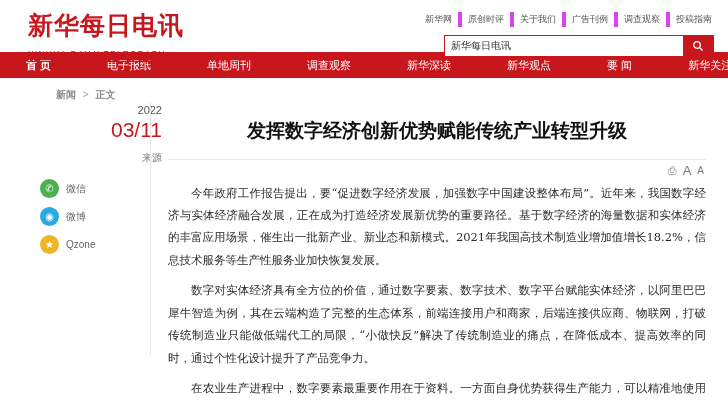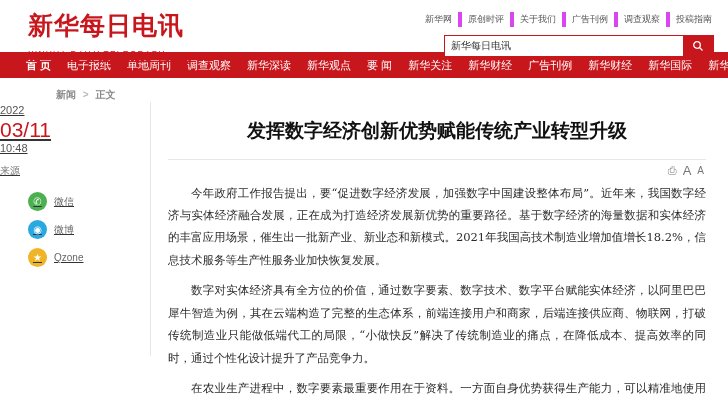--- a/index.html
+++ b/index.html
@@ -100,20 +100,21 @@
   }
 
   
   .nav-bar {
     height: 26px;
     background: #c8161d;
     display: flex;
     align-items: center;
     padding: 0 10px;
     overflow: hidden;
+    gap: 40px;
   }
   .nav-bar .nav-item {
     color: #fff;
     font-size: 11px;
     padding: 0 8px;
     white-space: nowrap;
     cursor: pointer;
   }
   .nav-bar .nav-item.first { font-weight: bold; padding-left: 16px; }
 
@@ -131,25 +132,24 @@
     height: 18px;
     line-height: 18px;
     font-weight: bold;
   }
   .breadcrumb .sep { margin: 0 4px; color: #bbb; }
   .breadcrumb a { color: #888; text-decoration: none; cursor: pointer; }
 
   
   .left-col {
     position: absolute;
-    left: 0;
+    left: 12px;
     top: 26px;
     width: 150px;
-    text-align: left;
-    text-decoration: underline;
+    text-align: right;
   }
   .date-year {
     font-size: 11px;
     color: #555;
     margin-bottom: 2px;
   }
   .date-md {
     font-size: 21px;
     color: #c8161d;
     line-height: 1.1;
@@ -303,21 +303,20 @@
 
   <div class="breadcrumb">
     <a>新闻</a>
     <span class="sep">&gt;</span>
     <span>正文</span>
   </div>
 
   <div class="left-col">
     <div class="date-year">2022</div>
     <div class="date-md">03/11</div>
-    <div class="date-time">10:48</div>
     <div class="src-label">来源</div>
 
     <div class="share-list">
       <div class="share-item">
         <span class="share-circle c-green">✆</span>
         <span class="share-label">微信</span>
       </div>
       <div class="share-item">
         <span class="share-circle c-blue">◉</span>
         <span class="share-label">微博</span>

